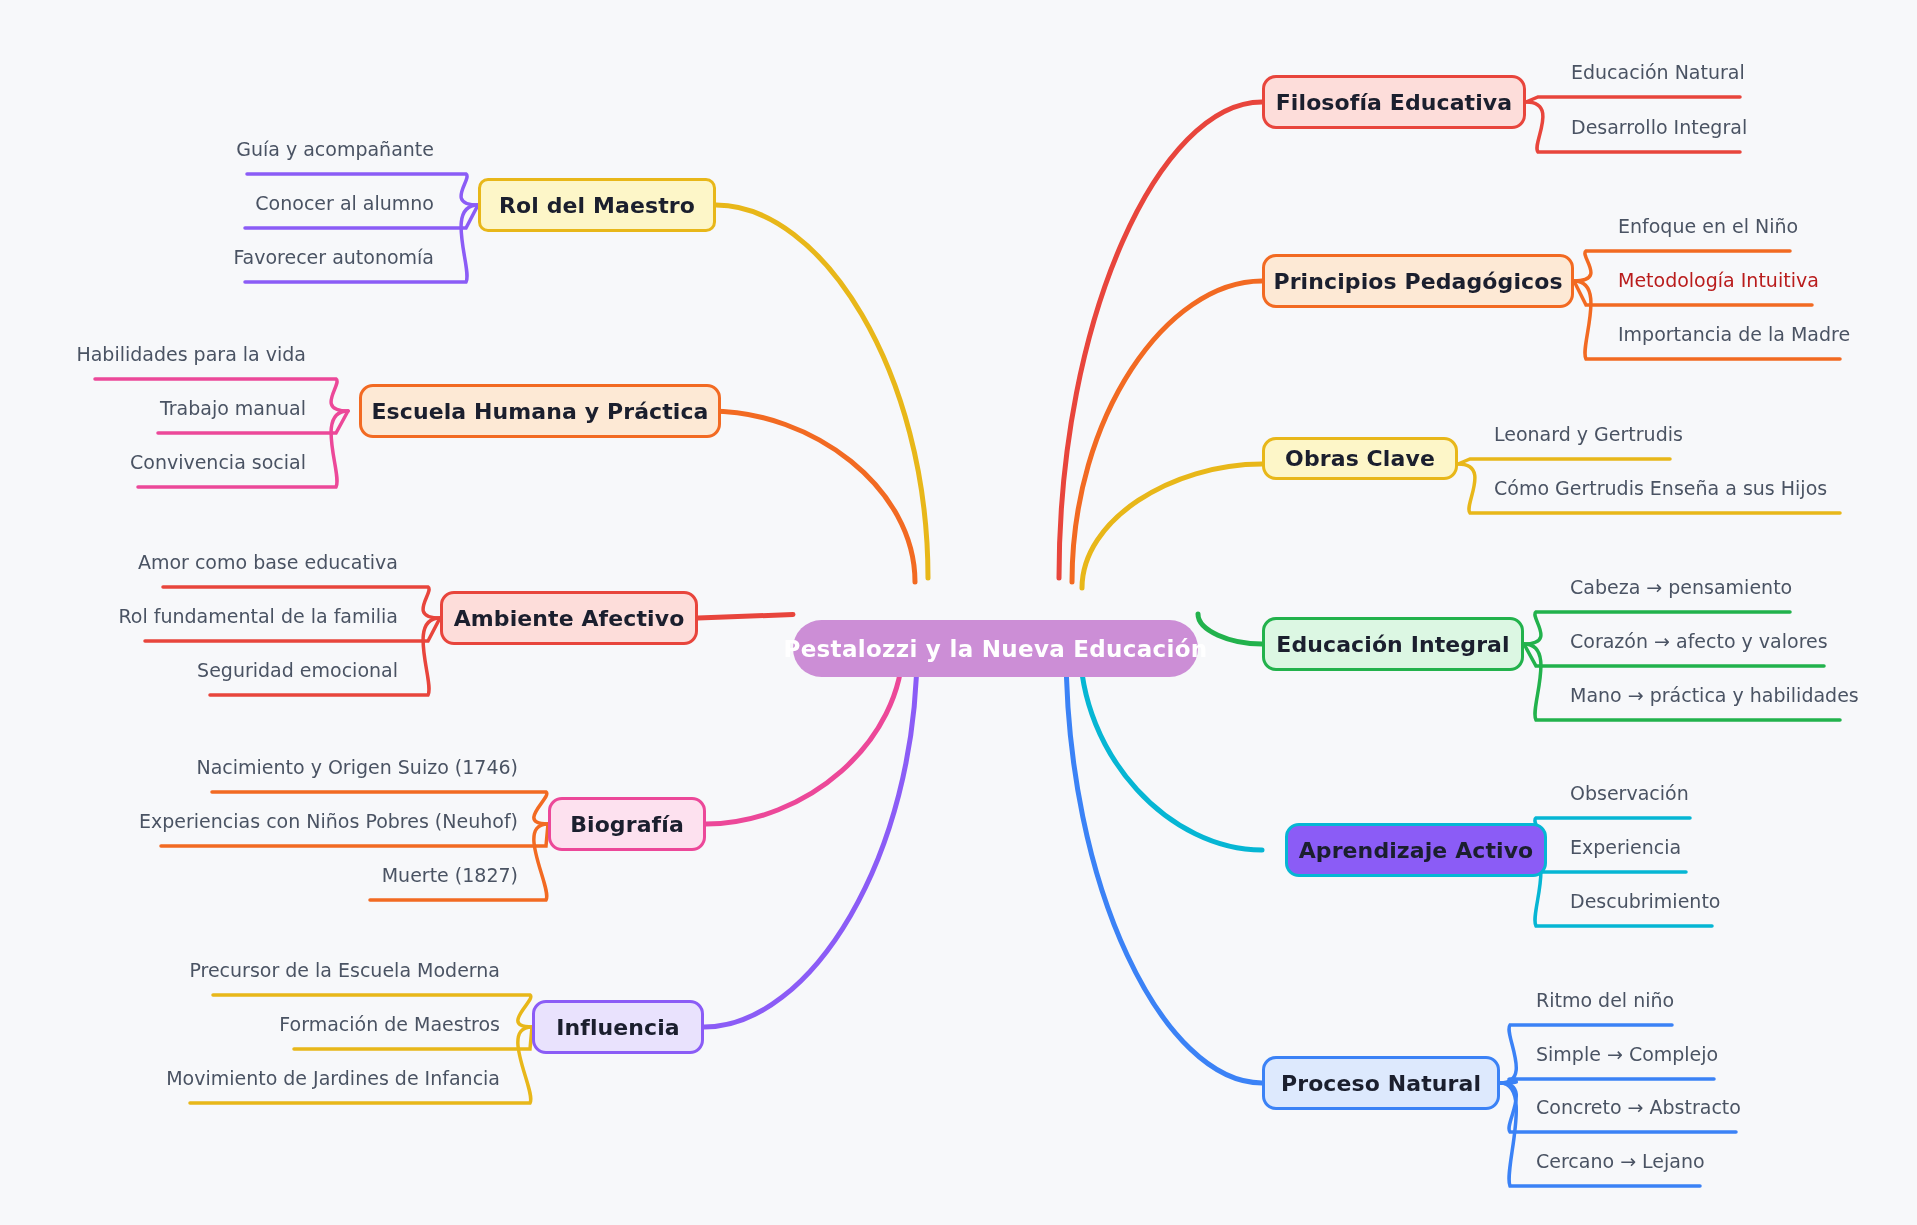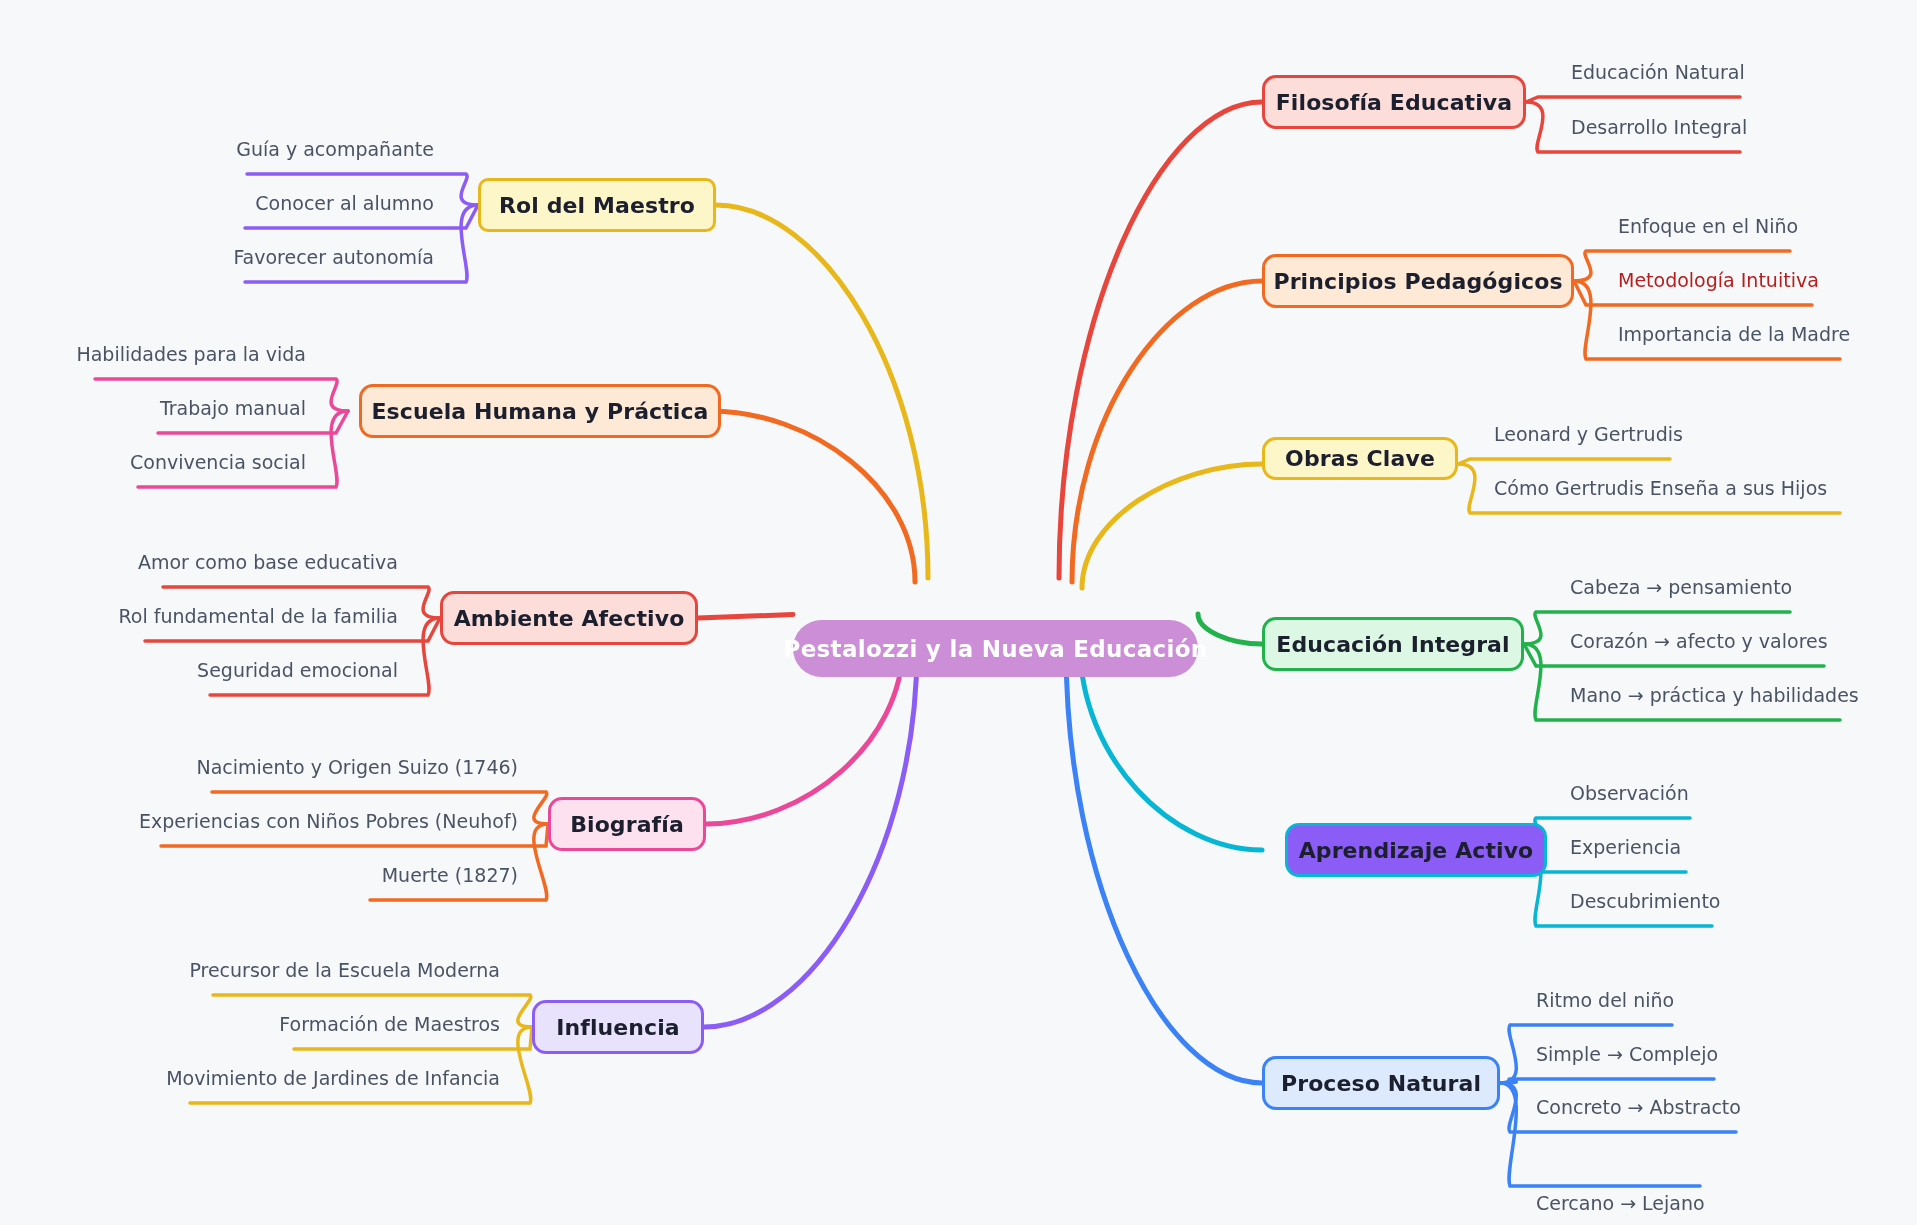--- a/index.html
+++ b/index.html
@@ -136,21 +136,21 @@
       </div>
       <div class="leaf right" style="top: 784px; left: 1570px; color: rgb(74, 83, 99);">Observación</div>
       <div class="leaf right" style="top: 838px; left: 1570px; color: rgb(74, 83, 99);">Experiencia</div>
       <div class="leaf right" style="top: 892px; left: 1570px; color: rgb(74, 83, 99);">Descubrimiento</div>
       <div class="node branch" style="left: 1262px; top: 1056px; width: 238px; height: 54px; background: rgb(221, 233, 253); border-color: rgb(59, 130, 246);">
         <span>Proceso Natural</span>
       </div>
       <div class="leaf right" style="top: 991px; left: 1536px; color: rgb(74, 83, 99);">Ritmo del niño</div>
       <div class="leaf right" style="top: 1045px; left: 1536px; color: rgb(74, 83, 99);">Simple → Complejo</div>
       <div class="leaf right" style="top: 1098px; left: 1536px; color: rgb(74, 83, 99);">Concreto → Abstracto</div>
-      <div class="leaf right" style="top: 1152px; left: 1536px; color: rgb(74, 83, 99); margin-top: 42px;">Cercano → Lejano</div>
+      <div class="leaf right" style="top: 1152px; left: 1536px; color: rgb(74, 83, 99);">Cercano → Lejano</div>
       <div class="node branch" style="left: 478px; top: 178px; width: 238px; height: 54px; background: rgb(253, 246, 200); border-color: rgb(232, 183, 25); border-radius: 10px;">
         <span>Rol del Maestro</span>
       </div>
       <div class="leaf left" style="top: 140px; right: 1483px; color: rgb(74, 83, 99);">Guía y acompañante</div>
       <div class="leaf left" style="top: 194px; right: 1483px; color: rgb(74, 83, 99);">Conocer al alumno</div>
       <div class="leaf left" style="top: 248px; right: 1483px; color: rgb(74, 83, 99);">Favorecer autonomía</div>
       <div class="node branch" style="left: 348px; top: 384px; width: 362px; height: 54px; background: rgb(253, 233, 213); border-color: rgb(242, 106, 34); margin-left: 11px;">
         <span>Escuela Humana y Práctica</span>
       </div>
       <div class="leaf left" style="top: 345px; right: 1611px; color: rgb(74, 83, 99);">Habilidades para la vida</div>

